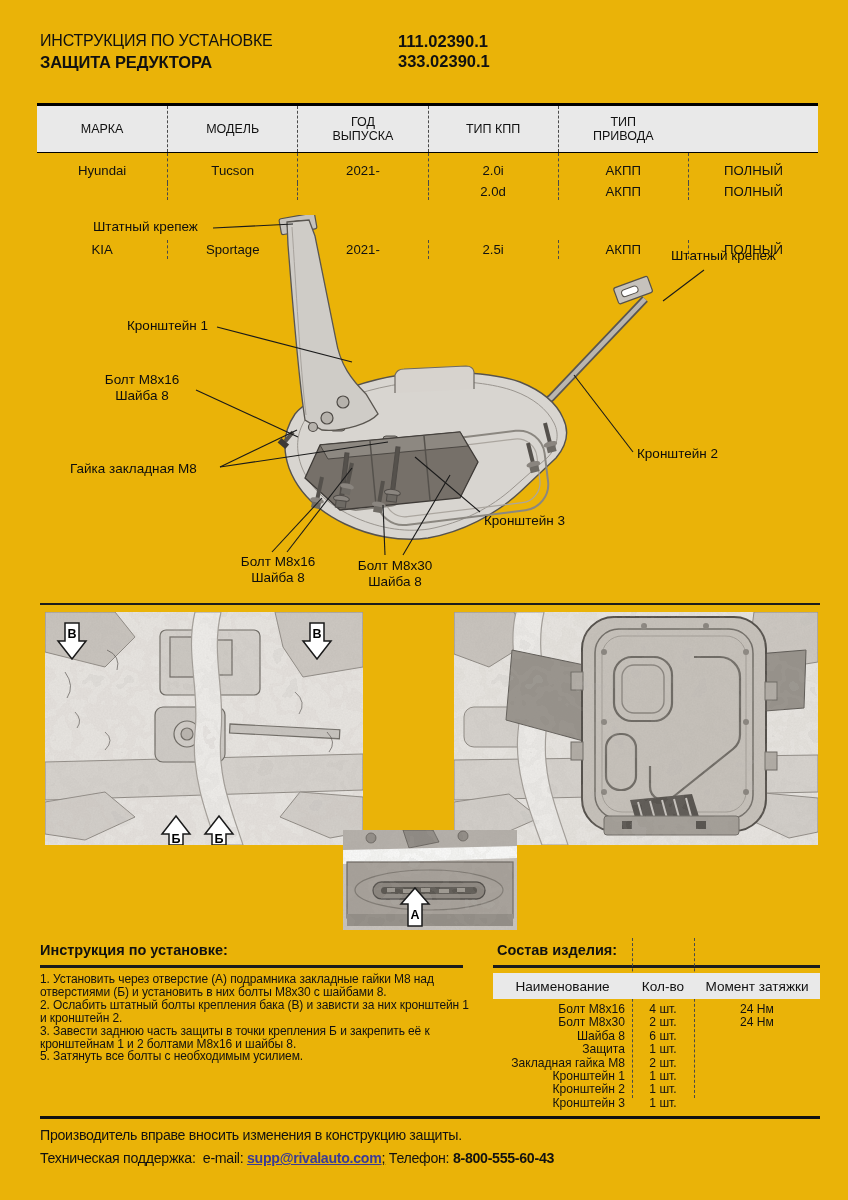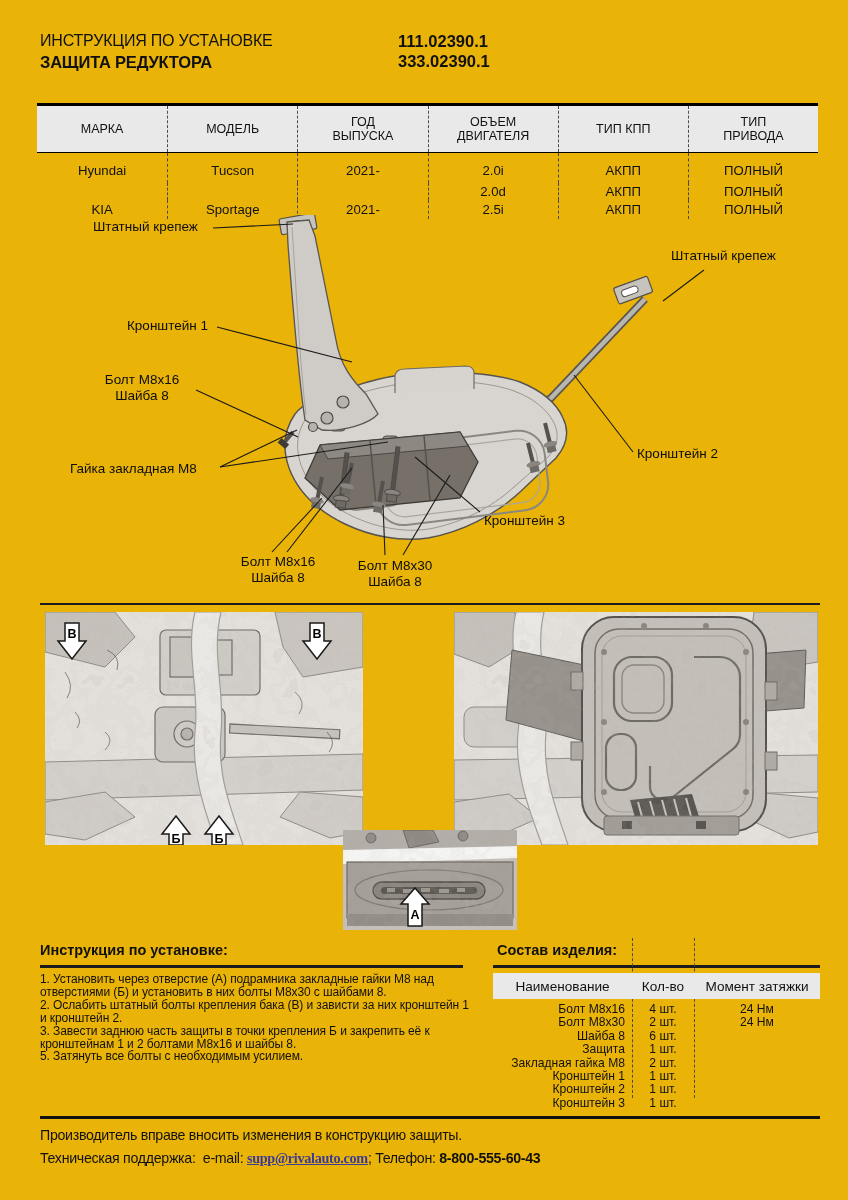--- a/index.html
+++ b/index.html
@@ -16,21 +16,21 @@
   
   .fitment{left:37px;top:103px;width:781px;border-top:3px solid #000;}
   .f-hdr{display:grid;grid-template-columns:repeat(6,1fr);background:#e9e9e9;
          border-bottom:1.5px solid #000;}
   .f-hdr .cell{height:46px;display:flex;align-items:center;justify-content:center;
          text-align:center;font-size:12.5px;white-space:pre-line;line-height:14px;}
   .f-row{display:grid;grid-template-columns:repeat(6,1fr);text-align:center;}
   .f-row .cell{display:flex;align-items:center;justify-content:center;font-size:13.2px;}
   .f-row.r1 .cell{height:26px;padding-top:4px;}
   .f-row.r2 .cell{height:17px;}
-  .f-row.r3 .cell{height:19px;}
+  .f-row.r3 .cell{height:19px;margin-top:40px;}
   .cell{border-left:1px dashed #4a4a4a;}
   .cell:first-child{border-left:none;}
 
   
   .dlabel{position:absolute;font-size:13.5px;white-space:nowrap;color:#0d0d0d;}
   .dlabel.ctr{text-align:center;width:112px;white-space:normal;line-height:16px;}
 
   
   .rule-thin{left:40px;top:603px;width:780px;height:2px;background:#1c1c1c;}
   .marker{position:absolute;transform:translate(-50%,-50%);font-weight:bold;
@@ -74,22 +74,20 @@
   <div class="abs title2">ЗАЩИТА РЕДУКТОРА</div>
   <div class="abs pn pn1">111.02390.1</div>
   <div class="abs pn pn2">333.02390.1</div>
 
   <div class="abs fitment">
     <div class="f-hdr">
       <div class="cell">МАРКА</div>
       <div class="cell">МОДЕЛЬ</div>
       <div class="cell">ГОД
 ВЫПУСКА</div>
-      <div class="cell">ОБЪЕМ
-ДВИГАТЕЛЯ</div>
       <div class="cell">ТИП КПП</div>
       <div class="cell">ТИП
 ПРИВОДА</div>
     </div>
     <div class="f-row r1">
       <div class="cell">Hyundai</div>
       <div class="cell">Tucson</div>
       <div class="cell">2021-</div>
       <div class="cell">2.0i</div>
       <div class="cell">АКПП</div>
@@ -438,15 +436,15 @@
     </div>
     <div class="parts-row">
       <div class="pname">Кронштейн 3</div>
       <div class="pqty">1 шт.</div>
       <div class="ptrq"></div>
     </div>
   </div>
 
   <div class="abs foot-rule"></div>
   <div class="abs foot1">Производитель вправе вносить изменения в конструкцию защиты.</div>
-  <div class="abs foot2"><span>Техническая поддержка:&nbsp; e-mail: </span><a href="#" id="email-link" style="color: rgb(59, 59, 150); font-family: Liberation Serif, serif;">supp@rivalauto.com</a><span class="semi">;</span><span> Телефон: </span><span class="phone">8-800-555-60-43</span></div>
+  <div class="abs foot2"><span>Техническая поддержка:&nbsp; e-mail: </span><a href="#" id="email-link" style="color: rgb(59, 59, 150);">supp@rivalauto.com</a><span class="semi">;</span><span> Телефон: </span><span class="phone">8-800-555-60-43</span></div>
 
 </div>
 
 </body></html>

